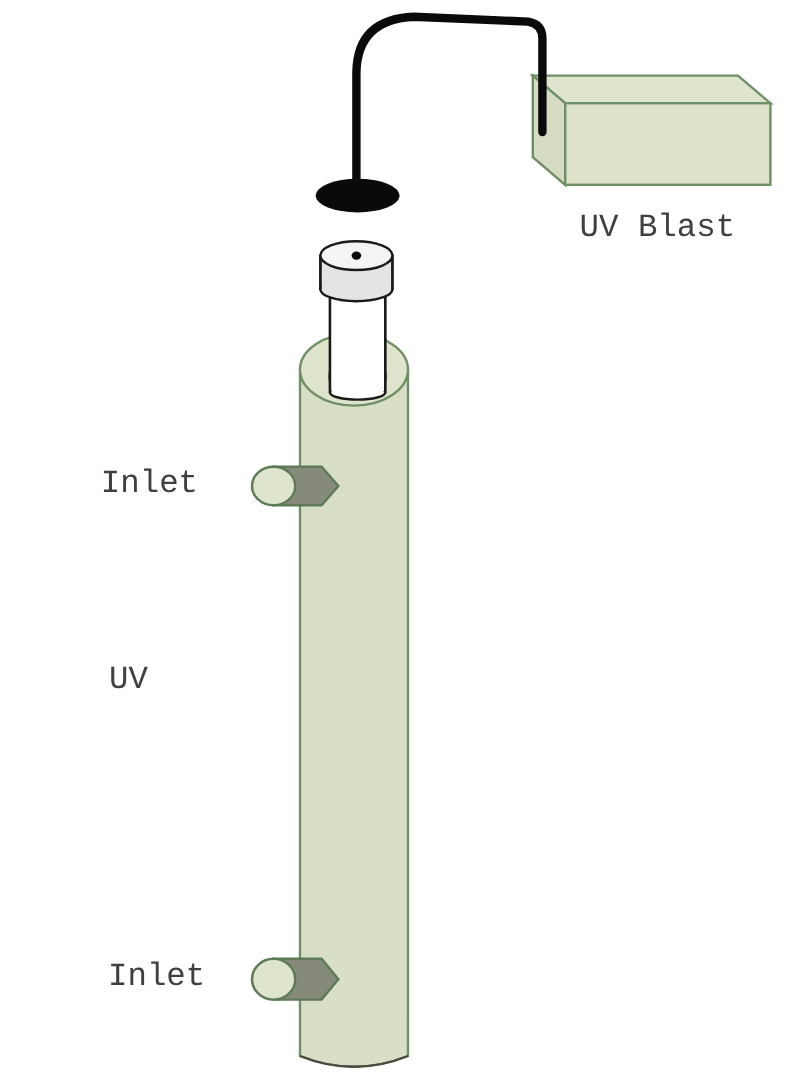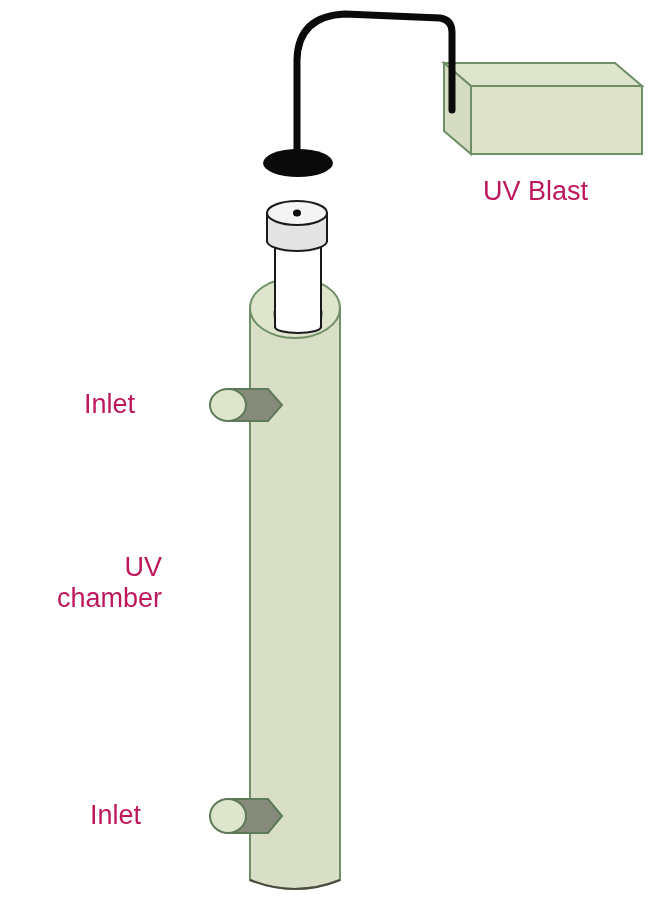--- a/index.html
+++ b/index.html
@@ -1,26 +1,26 @@
 <!DOCTYPE html>
 <html><head>
   <meta charset="utf-8">
   <style>
     html, body { margin: 0; padding: 0; background: #ffffff; }
     body { width: 655px; height: 906px; position: relative; overflow: hidden; }
     #diagram { position: absolute; left: 0; top: 0; }
     .label {
       position: absolute;
-      font-family: Liberation Sans, sans-serif;
+      font-family: Liberation Mono, monospace;
       font-size: 27px;
-      color: #be185d;
+      color: #404040;
       line-height: 1.15;
       white-space: nowrap;
     }
-    .label.center { text-align: right; }
+    .label.center { text-align: center; }
   </style>
 </head>
 <body>
 
 <svg id="diagram" width="655" height="906" viewBox="0 0 655 906" xmlns="http://www.w3.org/2000/svg">
 
   <g>
     <polygon points="444,63 615,63 642,86 471,86" fill="#dfe4cc" stroke="#6f8f66" stroke-width="2"></polygon>
     <polygon points="444,63 471,86 471,154 444,131" fill="#d6dcc1" stroke="#6f8f66" stroke-width="2"></polygon>
     <rect x="471" y="86" width="171" height="68" fill="#dce1c8" stroke="#6f8f66" stroke-width="2"></rect>
@@ -65,16 +65,15 @@
     <ellipse cx="228" cy="816" rx="18" ry="17" fill="#dfe4cc" stroke="#5f7a58" stroke-width="2"></ellipse>
   </g>
 </svg>
 
 <div class="label" style="left:483px; top:176px;">UV Blast</div>
 
 <div class="label" style="left:84px; top:389px;">Inlet</div>
 
 <div class="label center" style="left:52px; top:552px; width:110px;">
   <div>UV</div>
-  <div>chamber</div>
 </div>
 
 <div class="label" style="left:90px; top:800px;">Inlet</div>
 
 </body></html>

